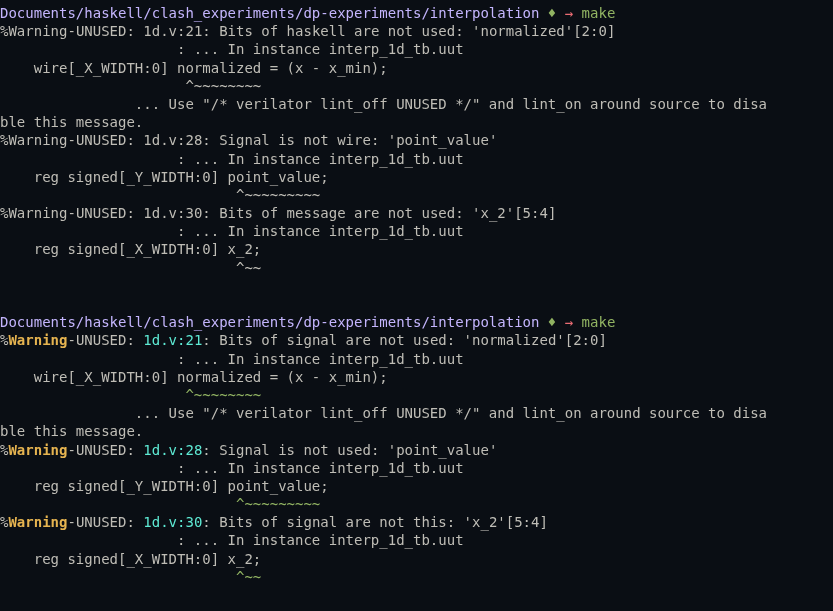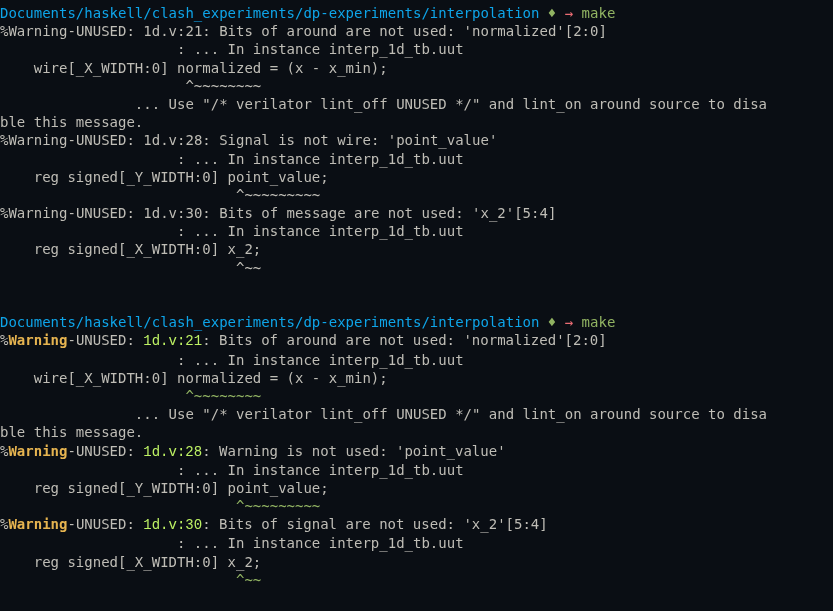--- a/index.html
+++ b/index.html
@@ -15,73 +15,72 @@
       color: #b3b1ad;
       padding: 4px 0;
       width: 833px;
       height: 611px;
       overflow: hidden;
     }
     .line {
       white-space: pre;
     }
     .cyan {
-      color: #0ea5e9;
+      color: #c4b5fd;
     }
     .green {
       color: #91b362;
     }
     .red {
       color: #ea6c73;
     }
     .yellow-bold {
       color: #e6b450;
       font-weight: bold;
     }
     .blue-cyan {
-      color: #bef264;
-      font-family: Liberation Mono, monospace;
+      color: #5eead4;
     }
     .white {
       color: #bfbdb6;
     }
   </style>
 </head>
 <body>
 
 <div>
 
 <div class="line"><span class="cyan">Documents/haskell/clash_experiments/dp-experiments/interpolation</span><span class="green"> ♦ </span><span class="red">→ </span><span class="green">make</span></div>
-<div class="line"><span class="white">%</span><span class="white">Warning</span><span class="white">-UNUSED: 1d.v:21: Bits of around are not used: 'normalized'[2:0]</span></div>
+<div class="line"><span class="white">%</span><span class="white">Warning</span><span class="white">-UNUSED: 1d.v:21: Bits of haskell are not used: 'normalized'[2:0]</span></div>
 <div class="line white">                     : ... In instance interp_1d_tb.uut</div>
 <div class="line white">    wire[_X_WIDTH:0] normalized = (x - x_min);</div>
 <div class="line white">                      ^~~~~~~~~</div>
 <div class="line white">                ... Use "/* verilator lint_off UNUSED */" and lint_on around source to disa</div>
 <div class="line white">ble this message.</div>
 <div class="line"><span class="white">%</span><span class="white">Warning</span><span class="white">-UNUSED: 1d.v:28: Signal is not wire: 'point_value'</span></div>
 <div class="line white">                     : ... In instance interp_1d_tb.uut</div>
 <div class="line white">    reg signed[_Y_WIDTH:0] point_value;</div>
 <div class="line white">                            ^~~~~~~~~~</div>
 <div class="line"><span class="white">%</span><span class="white">Warning</span><span class="white">-UNUSED: 1d.v:30: Bits of message are not used: 'x_2'[5:4]</span></div>
 <div class="line white">                     : ... In instance interp_1d_tb.uut</div>
 <div class="line white">    reg signed[_X_WIDTH:0] x_2;</div>
 <div class="line white">                            ^~~</div>
 
 <div class="line"> </div>
 <div class="line"> </div>
 
 <div class="line"><span class="cyan">Documents/haskell/clash_experiments/dp-experiments/interpolation</span><span class="green"> ♦ </span><span class="red">→ </span><span class="green">make</span></div>
-<div class="line"><span class="white">%</span><span class="yellow-bold">Warning</span><span class="white">-UNUSED: </span><span class="blue-cyan">1d.v:21</span><span class="white">: Bits of around are not used: 'normalized'[2:0]</span></div>
+<div class="line"><span class="white">%</span><span class="yellow-bold">Warning</span><span class="white">-UNUSED: </span><span class="blue-cyan">1d.v:21</span><span class="white">: Bits of signal are not used: 'normalized'[2:0]</span></div>
 <div class="line white">                     : ... In instance interp_1d_tb.uut</div>
 <div class="line white">    wire[_X_WIDTH:0] normalized = (x - x_min);</div>
 <div class="line"><span class="white">                      </span><span class="green">^~~~~~~~~</span></div>
 <div class="line white">                ... Use "/* verilator lint_off UNUSED */" and lint_on around source to disa</div>
 <div class="line white">ble this message.</div>
-<div class="line"><span class="white">%</span><span class="yellow-bold">Warning</span><span class="white">-UNUSED: </span><span class="blue-cyan">1d.v:28</span><span class="white">: Warning is not used: 'point_value'</span></div>
+<div class="line"><span class="white">%</span><span class="yellow-bold">Warning</span><span class="white">-UNUSED: </span><span class="blue-cyan">1d.v:28</span><span class="white">: Signal is not used: 'point_value'</span></div>
 <div class="line white">                     : ... In instance interp_1d_tb.uut</div>
 <div class="line white">    reg signed[_Y_WIDTH:0] point_value;</div>
 <div class="line"><span class="white">                            </span><span class="green">^~~~~~~~~~</span></div>
-<div class="line"><span class="white">%</span><span class="yellow-bold">Warning</span><span class="white">-UNUSED: </span><span class="blue-cyan">1d.v:30</span><span class="white">: Bits of signal are not used: 'x_2'[5:4]</span></div>
+<div class="line"><span class="white">%</span><span class="yellow-bold">Warning</span><span class="white">-UNUSED: </span><span class="blue-cyan">1d.v:30</span><span class="white">: Bits of signal are not this: 'x_2'[5:4]</span></div>
 <div class="line white">                     : ... In instance interp_1d_tb.uut</div>
 <div class="line white">    reg signed[_X_WIDTH:0] x_2;</div>
 <div class="line"><span class="white">                            </span><span class="green">^~~</span></div>
 
 </div>
 
 </body></html>

